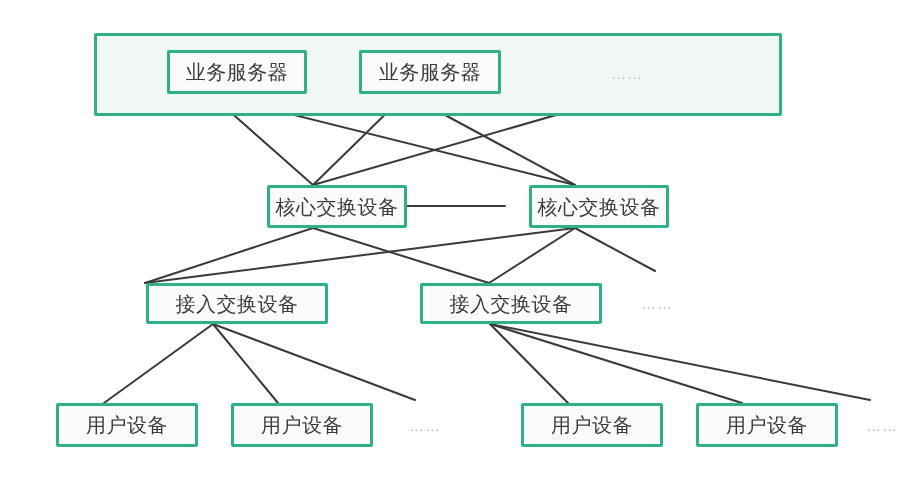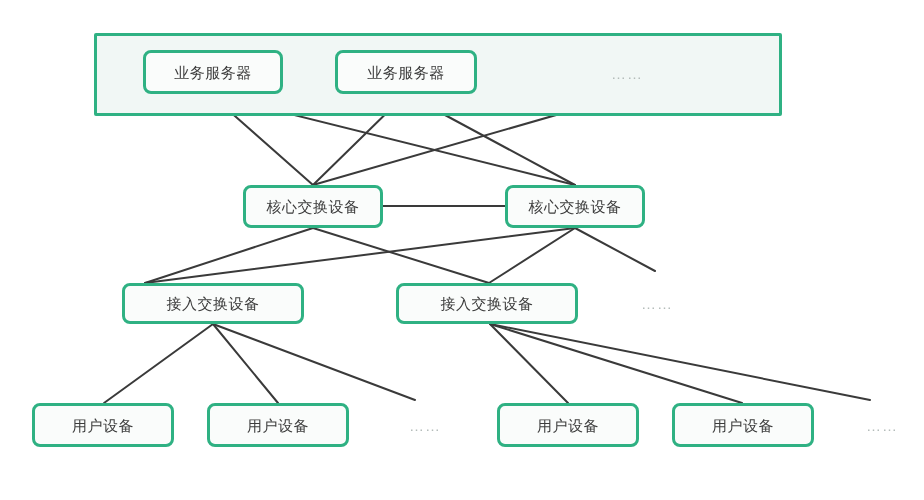--- a/index.html
+++ b/index.html
@@ -31,28 +31,29 @@
     box-sizing: border-box;
     background: #f1f7f5;
     border: 3px solid #2fb183;
     border-radius: 2px;
   }
   .node {
     position: absolute;
     box-sizing: border-box;
     background: #fafcfb;
     border: 3px solid #2fb183;
-    border-radius: 8px;
+    border-radius: 2px;
     display: flex;
     align-items: center;
     justify-content: center;
     color: #3c3c3c;
-    font-size: 15px;
+    font-size: 20px;
     letter-spacing: 0.5px;
     white-space: nowrap;
+    margin-left: 24px;
   }
   .node-label {
     display: block;
     line-height: 1;
   }
   .ellipsis {
     position: absolute;
     color: #b4bcba;
     font-size: 15px;
     letter-spacing: 1px;

